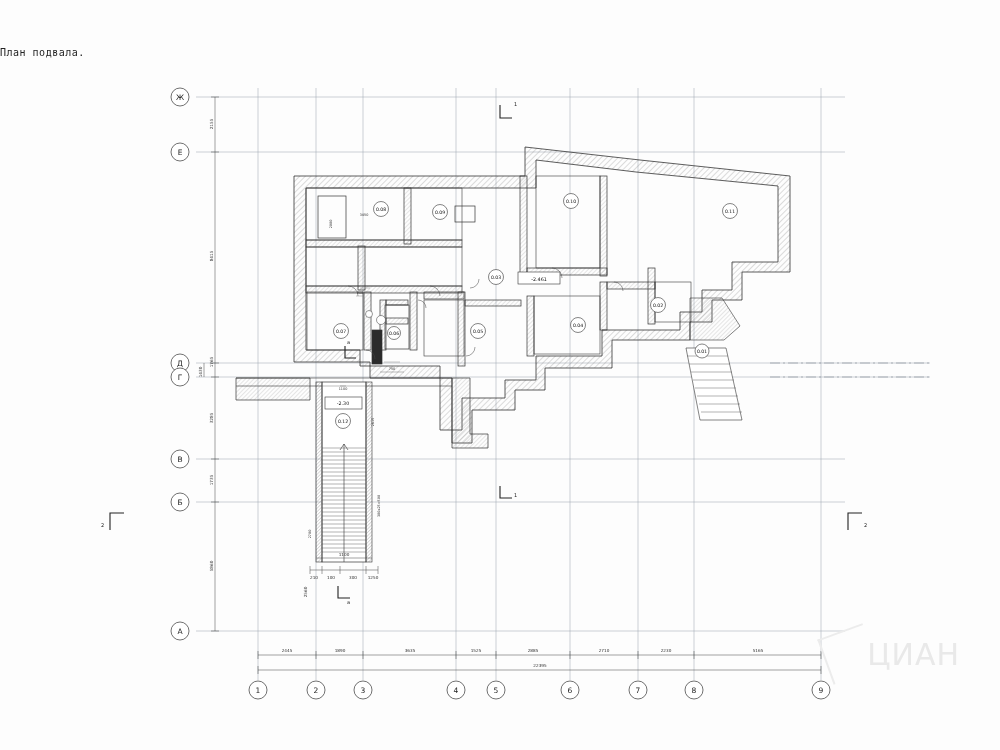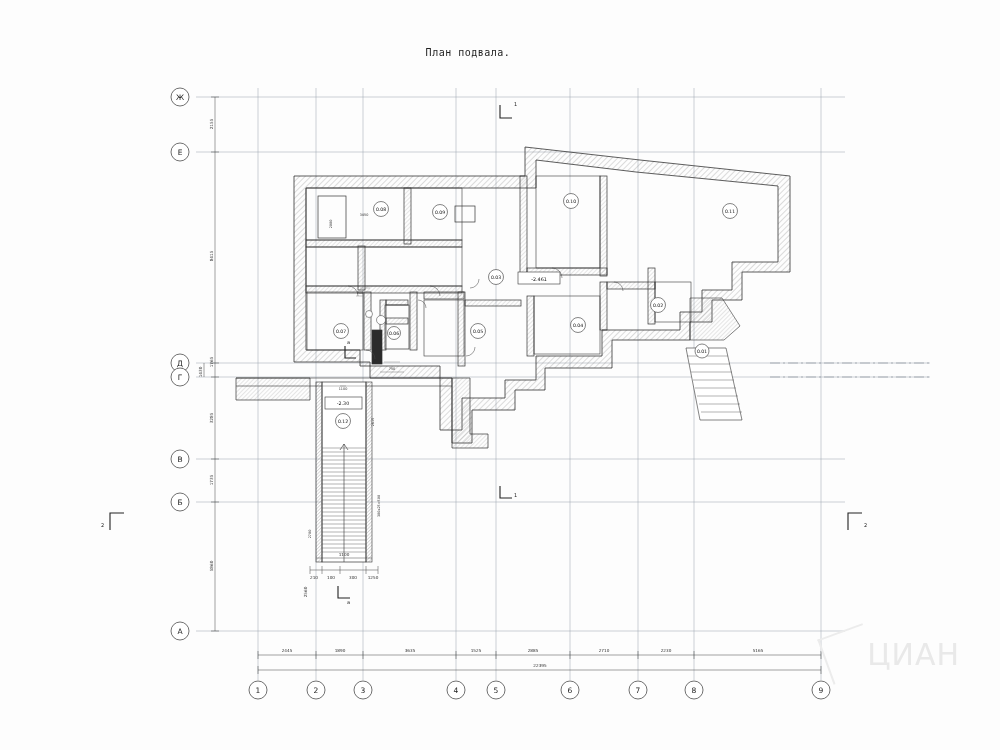--- a/index.html
+++ b/index.html
@@ -18,21 +18,21 @@
     position: relative;
     width: 1000px;
     height: 750px;
     background: #fdfdfd;
   }
   .title {
     position: absolute;
     left: 0;
     top: 47px;
     width: 936px;
-    text-align: center;
+    text-align: left;
     font-size: 10px;
     letter-spacing: 0.5px;
     color: #222;
     font-family: "DejaVu Sans Mono", monospace;
   }
   svg.plan {
     position: absolute;
     left: 0;
     top: 0;
   }

